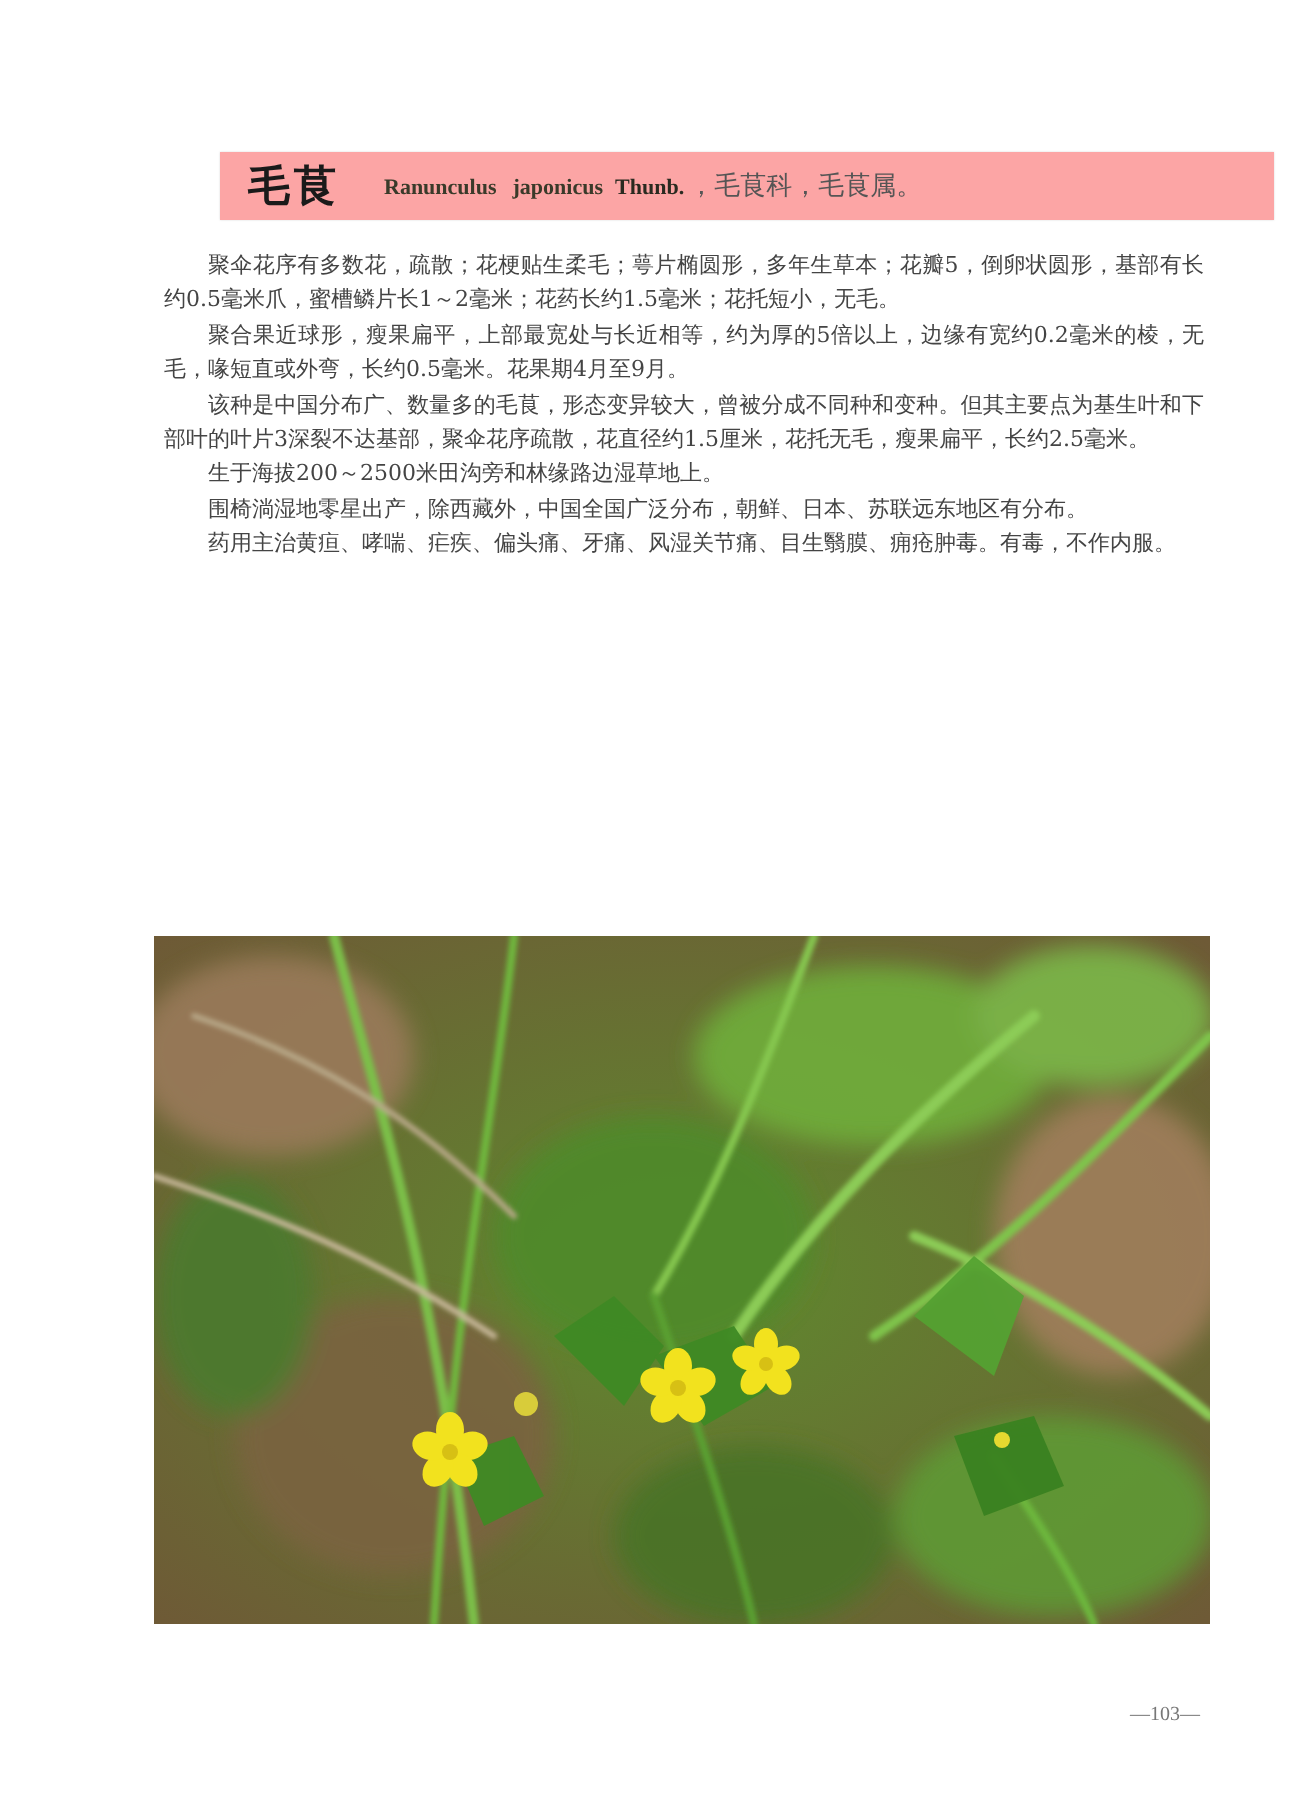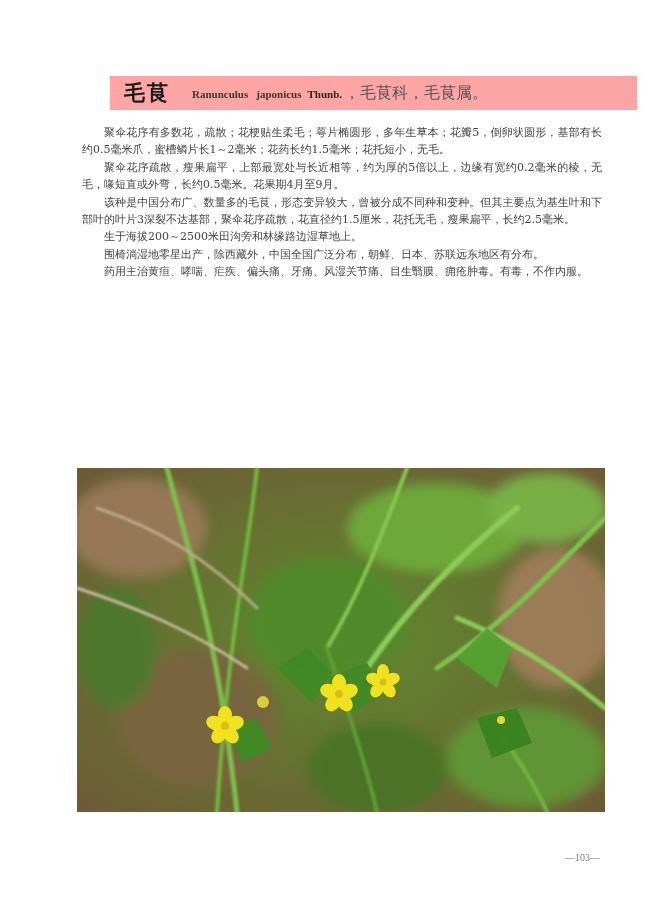--- a/index.html
+++ b/index.html
@@ -16,21 +16,21 @@
   .title-cn {
     font-family: "DejaVu Sans", sans-serif; font-size: 21px; font-weight: bold; color: #1a1a1a;
     margin-left: 14px; letter-spacing: 2px;
   }
   .title-latin {
     margin-left: 22px; font-size: 11px; color: #3a3a2a; font-family: "Liberation Serif", serif;
   }
   .title-latin .genus, .title-latin .species { font-weight: bold; text-align: right; }
   .title-latin .species { margin-left: 8px; }
   .title-latin .author { font-weight: bold; margin-left: 6px; color: #2a2a20; }
-  .title-latin .family { margin-left: 2px; color: #555; font-family: Liberation Sans, sans-serif; font-size: 16px; }
+  .title-latin .family { margin-left: 2px; color: #555; font-family: Liberation Sans, sans-serif; font-size: 13px; }
   .body-text {
     position: absolute; left: 82px; top: 124px; width: 520px;
     font-size: 11px; line-height: 17.4px; color: #444; text-align: justify;
   }
   .body-text p { margin: 0; text-indent: 22px; }
   .photo {
     position: absolute; left: 77px; top: 468px; width: 528px; height: 344px; overflow: hidden;
     background: #6b6a3c;
   }
   .photo svg { display: block; }
@@ -44,21 +44,21 @@
 
 <div class="header-band">
   <span class="title-cn">毛茛</span>
   <span class="title-latin">
     <span class="genus">Ranunculus</span><span class="species">japonicus</span><span class="author">Thunb.</span><span class="family">，毛茛科，毛茛属。</span>
   </span>
 </div>
 
 <div class="body-text">
   <p>聚伞花序有多数花，疏散；花梗贴生柔毛；萼片椭圆形，多年生草本；花瓣5，倒卵状圆形，基部有长约0.5毫米爪，蜜槽鳞片长1～2毫米；花药长约1.5毫米；花托短小，无毛。</p>
-  <p>聚伞花序疏散，瘦果扁平，上部最宽处与长近相等，约为厚的5倍以上，边缘有宽约0.2毫米的棱，无毛，喙短直或外弯，长约0.5毫米。花果期4月至9月。</p>
+  <p>聚合果近球形，瘦果扁平，上部最宽处与长近相等，约为厚的5倍以上，边缘有宽约0.2毫米的棱，无毛，喙短直或外弯，长约0.5毫米。花果期4月至9月。</p>
   <p>该种是中国分布广、数量多的毛茛，形态变异较大，曾被分成不同种和变种。但其主要点为基生叶和下部叶的叶片3深裂不达基部，聚伞花序疏散，花直径约1.5厘米，花托无毛，瘦果扁平，长约2.5毫米。</p>
   <p>生于海拔200～2500米田沟旁和林缘路边湿草地上。</p>
   <p>围椅淌湿地零星出产，除西藏外，中国全国广泛分布，朝鲜、日本、苏联远东地区有分布。</p>
   <p>药用主治黄疸、哮喘、疟疾、偏头痛、牙痛、风湿关节痛、目生翳膜、痈疮肿毒。有毒，不作内服。</p>
 </div>
 
 <div class="photo">
   <svg width="528" height="344" viewBox="0 0 528 344">
     <defs>
       <radialGradient id="bg1" cx="0.5" cy="0.5" r="0.7">

